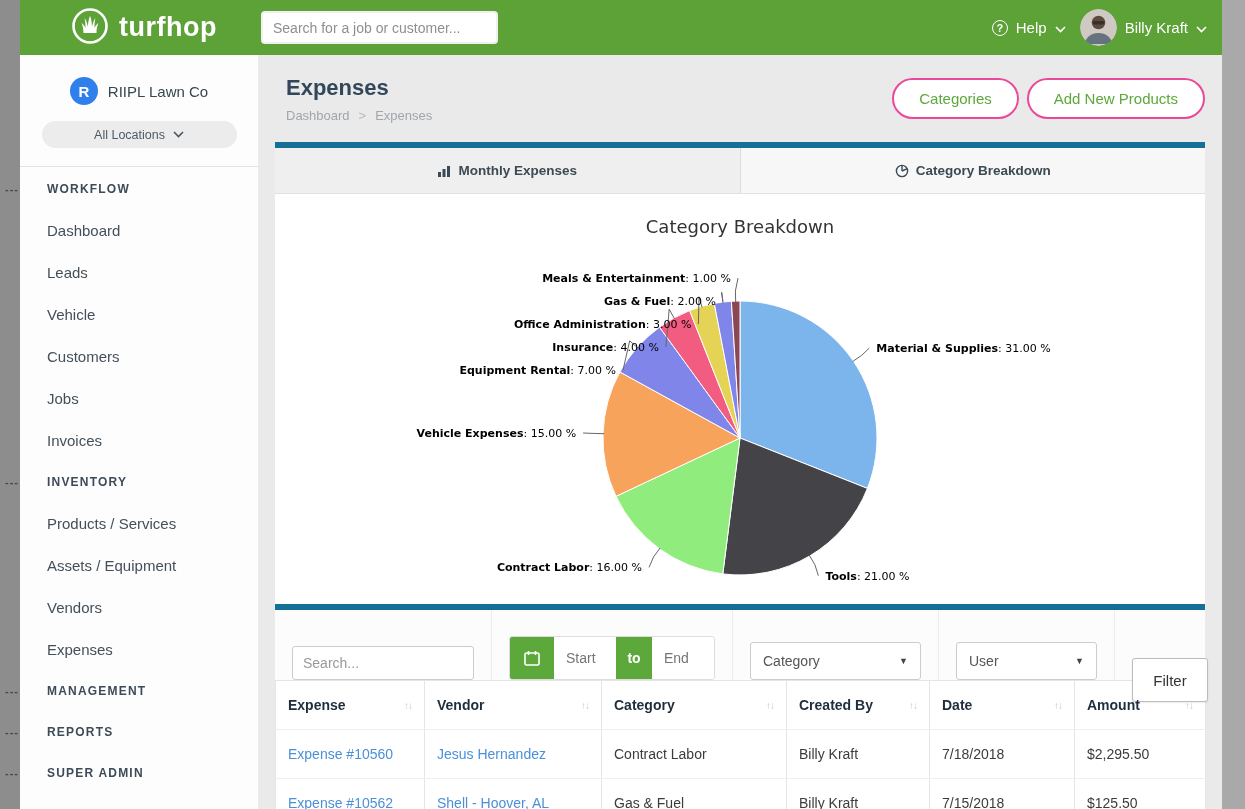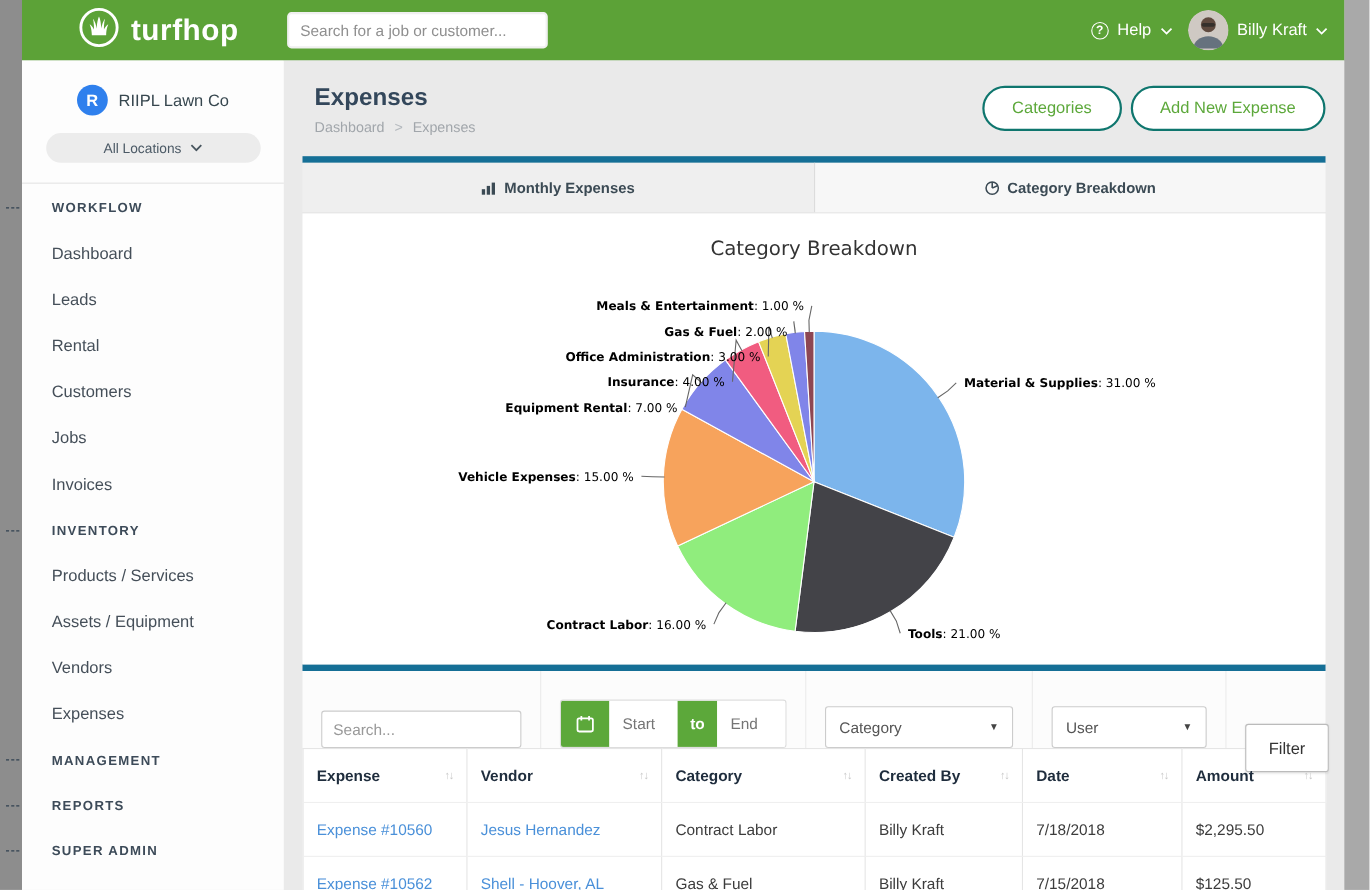--- a/index.html
+++ b/index.html
@@ -39,21 +39,21 @@
   .nav-dashes { position:absolute; left:-15px; top:0; font-size:11px; font-weight:bold; letter-spacing:1px; color:#3d4b59; }
   .nav-item { height:42px; line-height:42px; padding-left:27px; font-size:15px; color:#454f59; cursor:pointer; }
 
   
   .content { flex:1; background:#eaeaea; padding:0 17px; min-width:0; }
   .page-head { height:87px; display:flex; align-items:center; justify-content:space-between; padding:0 0 0 11px; }
   .page-title { font-size:22px; font-weight:bold; color:#33475b; margin-bottom:7px; }
   .breadcrumb { font-size:13px; color:#a1a6ab; display:flex; gap:9px; }
   .crumb-sep { color:#b4b9be; }
   .head-actions { display:flex; gap:8px; }
-  .pill-btn { height:41px; border:2px solid #0f766e; border-radius:21px; background:#fff; color:#5ca83a; font-size:15px; padding:0 25px; cursor:pointer; font-family:inherit; }
+  .pill-btn { height:41px; border:2px solid #ec4899; border-radius:21px; background:#fff; color:#5ca83a; font-size:15px; padding:0 25px; cursor:pointer; font-family:inherit; }
 
   .panel-teal { height:6px; background:#156f96; }
 
   
   .tabs { display:flex; height:46px; border-bottom:1px solid #e2e2e2; }
   .tab { flex:1; display:flex; align-items:center; justify-content:center; gap:7px; font-size:13.5px; font-weight:bold; color:#3b4a54; cursor:pointer; background:#efefef; }
   .tab + .tab { border-left:1px solid #dcdcdc; }
   .tab.active { background:#f7f7f7; }
 
   
@@ -146,21 +146,21 @@
         <span>All Locations</span>
         <svg width="11" height="7" viewBox="0 0 11 7">
             <path d="M1 1 L5.5 5.5 L10 1" fill="none" stroke="#49565f" stroke-width="1.6"></path>
           </svg>
       </div>
       <div class="side-divider"></div>
       <div class="nav" id="side-nav">
           <div class="nav-section"><span class="nav-dashes">---</span>WORKFLOW</div>
           <div class="nav-item">Dashboard</div>
           <div class="nav-item">Leads</div>
-          <div class="nav-item">Rental</div>
+          <div class="nav-item">Vehicle</div>
           <div class="nav-item">Customers</div>
           <div class="nav-item">Jobs</div>
           <div class="nav-item">Invoices</div>
           <div class="nav-section"><span class="nav-dashes">---</span>INVENTORY</div>
           <div class="nav-item">Products / Services</div>
           <div class="nav-item">Assets / Equipment</div>
           <div class="nav-item">Vendors</div>
           <div class="nav-item">Expenses</div>
           <div class="nav-section"><span class="nav-dashes">---</span>MANAGEMENT</div>
           <div class="nav-section"><span class="nav-dashes">---</span>REPORTS</div>
@@ -174,21 +174,21 @@
         <div>
           <div class="page-title">Expenses</div>
           <div class="breadcrumb">
             <span>Dashboard</span>
             <span class="crumb-sep">&gt;</span>
             <span>Expenses</span>
           </div>
         </div>
         <div class="head-actions">
           <button class="pill-btn">Categories</button>
-          <button class="pill-btn">Add New Expense</button>
+          <button class="pill-btn">Add New Products</button>
         </div>
       </div>
 
       <div class="panel-teal"></div>
 
       <div class="tabs">
         <div class="tab">
           <svg width="14" height="14" viewBox="0 0 14 14">
             <rect x="1" y="8" width="3" height="5" fill="#3b4a54"></rect>
               <rect x="5.5" y="5" width="3" height="8" fill="#3b4a54"></rect>

